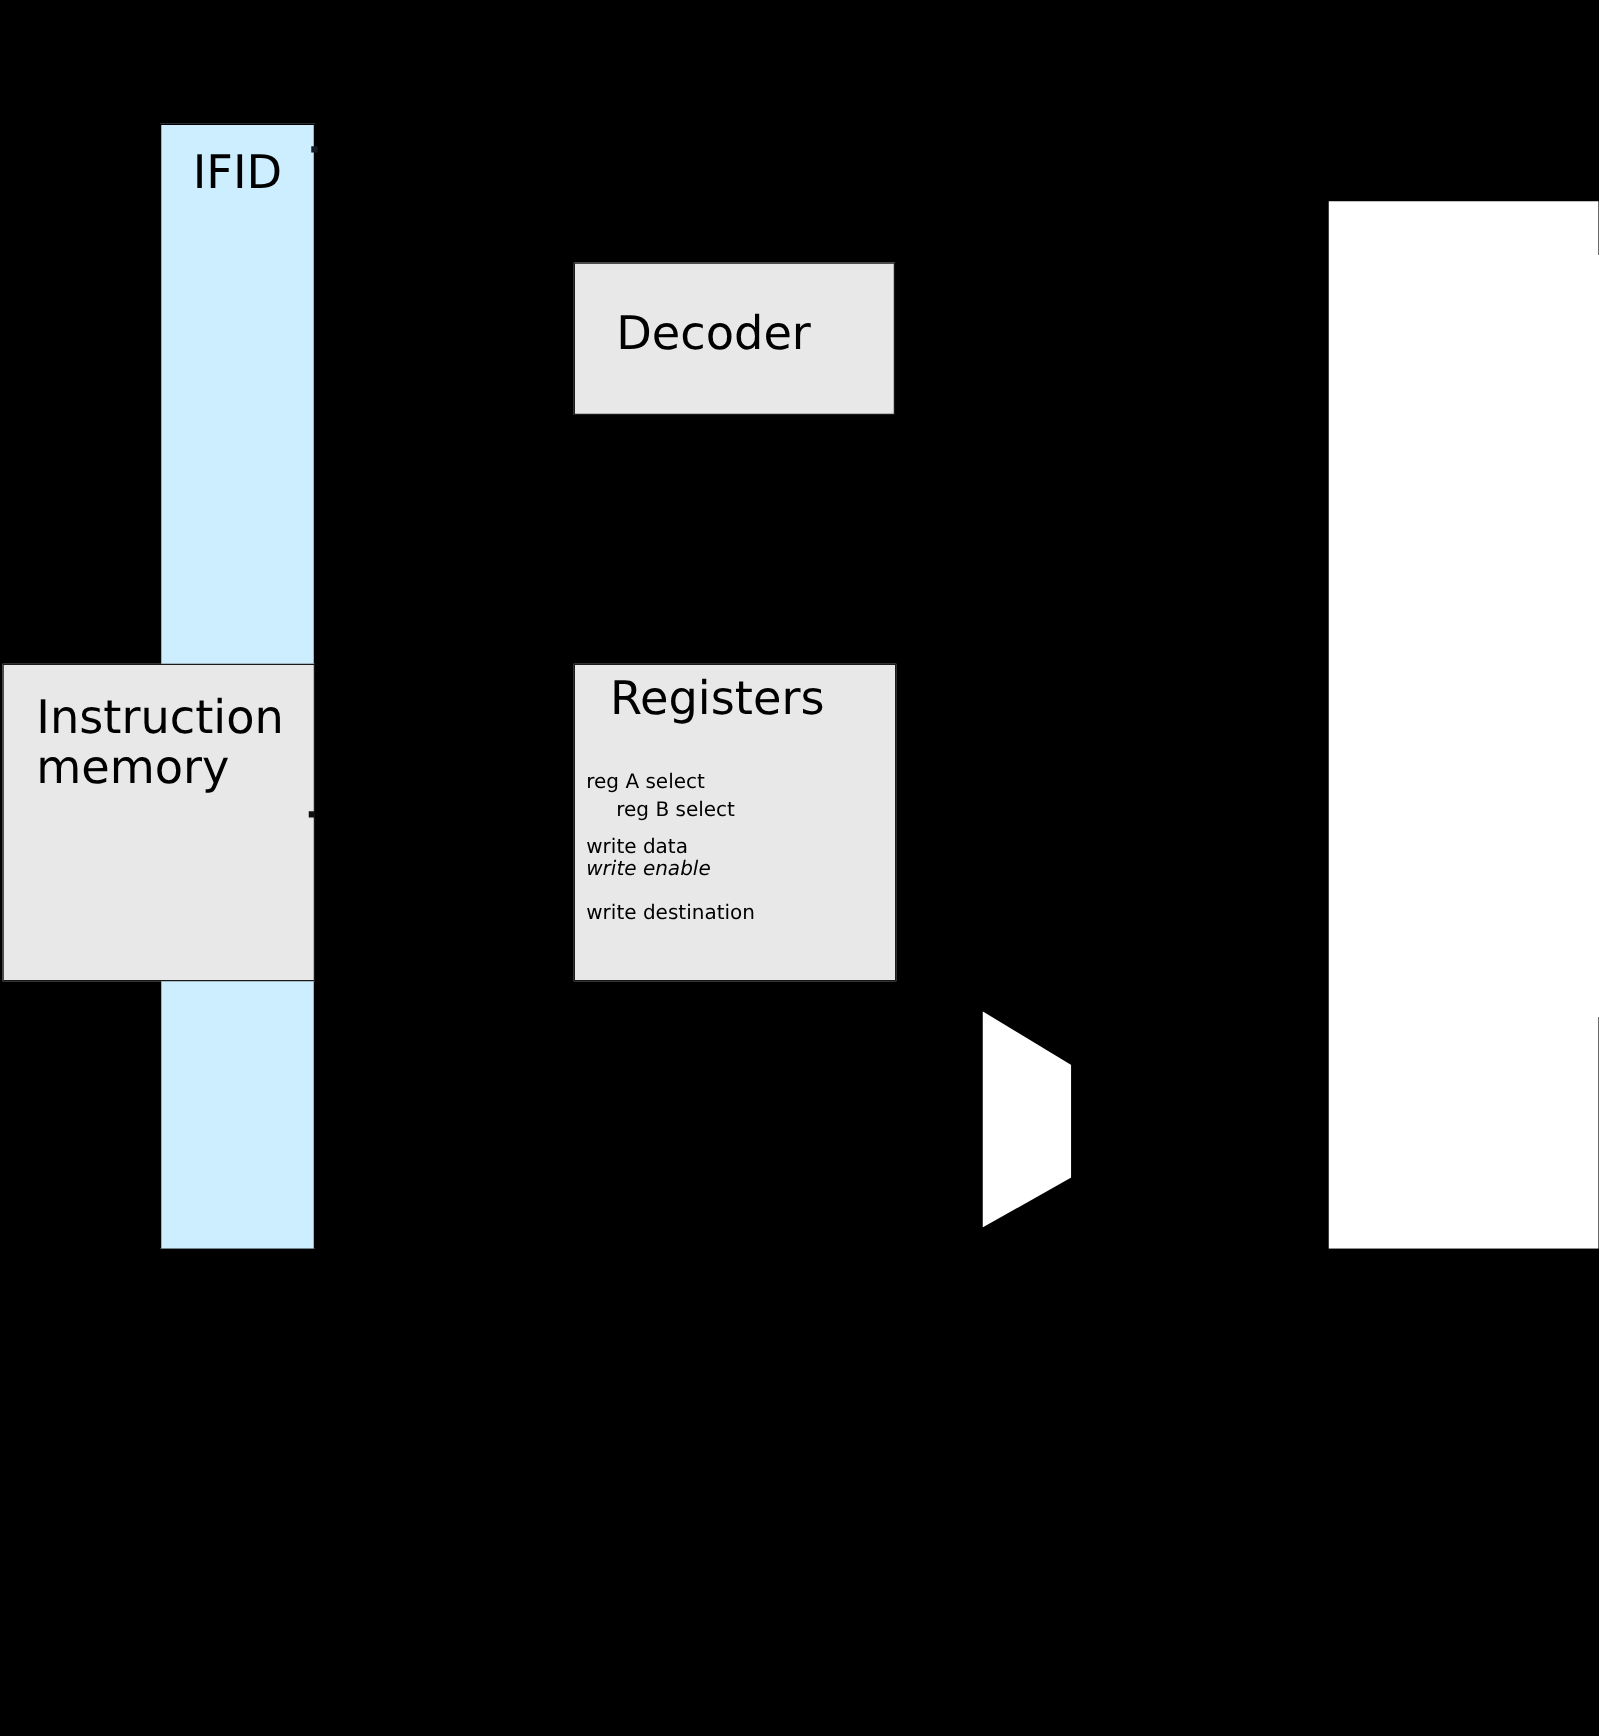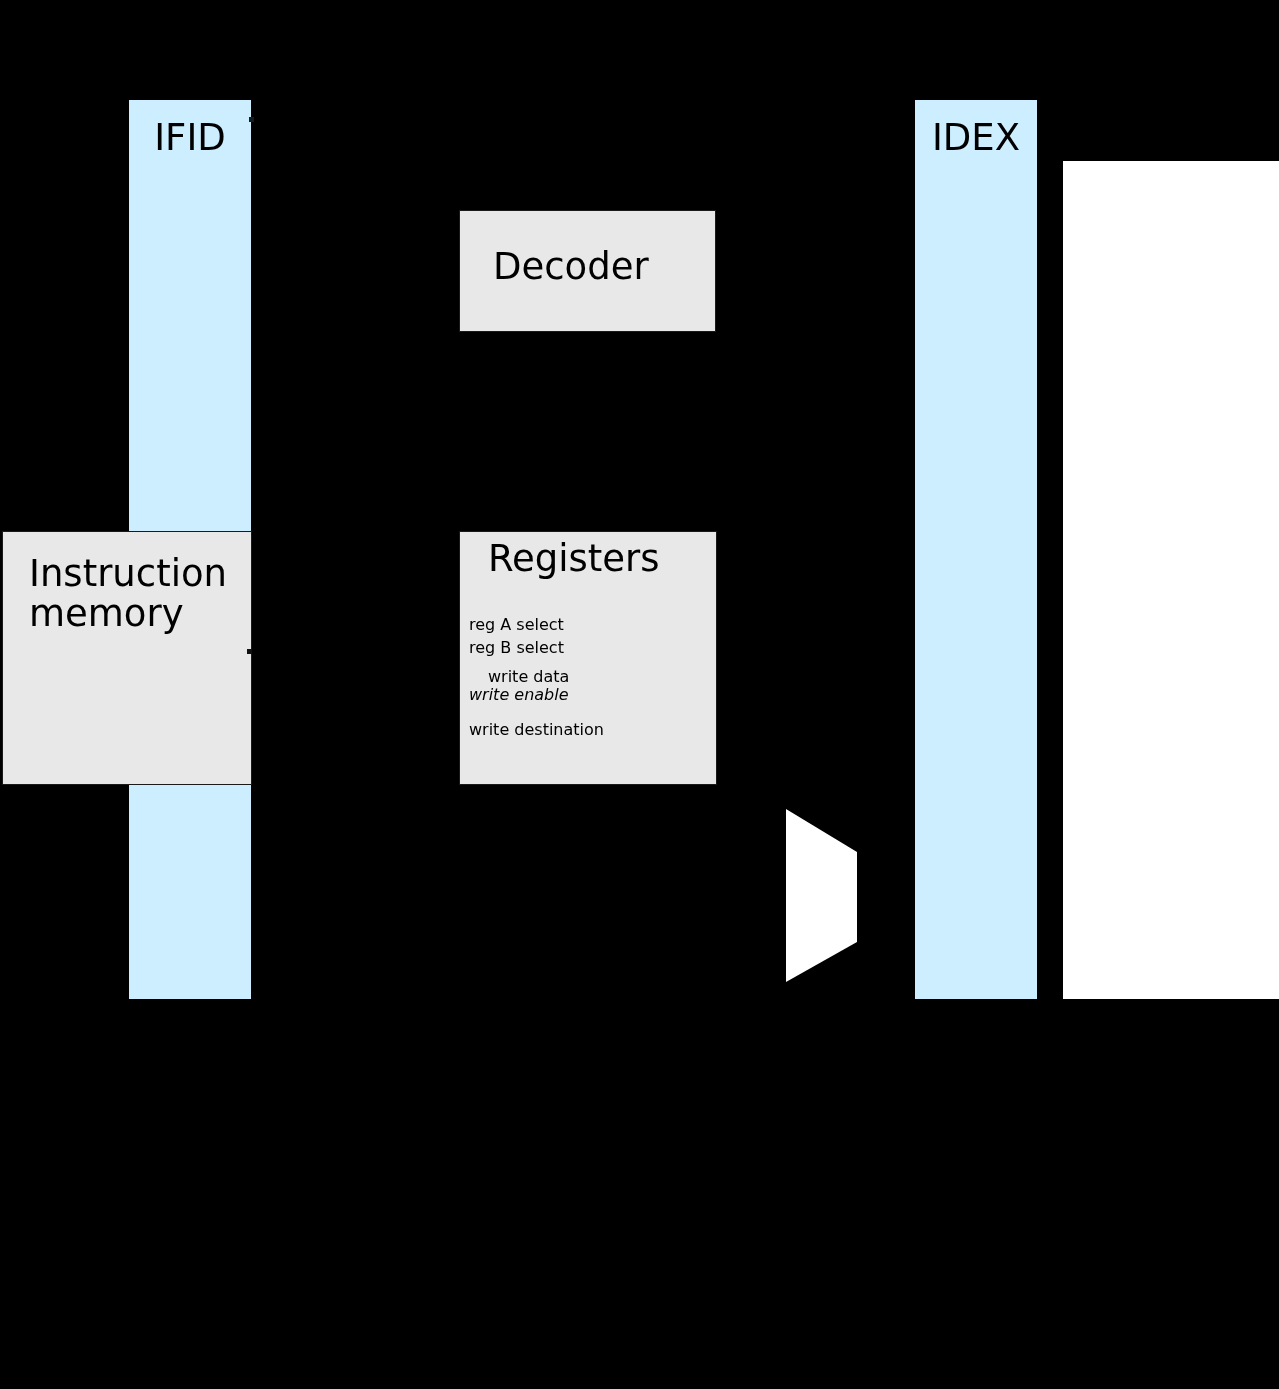--- a/index.html
+++ b/index.html
@@ -49,22 +49,22 @@
   #instruction-memory .block-title { left: 26px; top: 22px; width: 210px; }
   #decoder .block-title            { left: 33px; top: 36px; }
   #registers .block-title          { left: 28px; top: 7px; }
   #immediate .block-title          { left: 20px; top: 27px; }
 
   .port-label {
     position: absolute; left: 9px;
     font-size: 16px; line-height: 20px; white-space: nowrap;
   }
   #port-reg-a      { top: 83px; }
-  #port-reg-b      { top: 106px; }
-  #port-write-data { top: 135px; margin-left: 19px; }
+  #port-reg-b      { top: 106px; margin-left: 24px; }
+  #port-write-data { top: 135px; }
   #port-write-en   { top: 153px; font-style: italic; }
   #port-write-dest { top: 188px; }
 
   
   #mux { left: 786px; top: 809px; width: 71px; height: 173px; }
 
   
   .wire-stub { width: 5px; height: 5px; background: #000; }
   #stub-ifid  { left: 249px;  top: 117px;  background: #141c20; }
   #stub-imem  { left: 247px;  top: 649px;  background: #101010; }
@@ -76,23 +76,20 @@
 <body>
 
 <div id="canvas" style="--bg: #000000; --reg-fill: #cceeff; --block-fill: #e8e8e8; --panel: #ffffff; --text: #000000;">
 
   <div id="right-panel" class="abs"></div>
 
   <div id="ifid-bar" class="abs pipe-bar">
     <div class="pipe-label">IFID</div>
   </div>
 
-  <div id="idex-bar" class="abs pipe-bar">
-    <div class="pipe-label">IDEX</div>
-  </div>
 
   <div id="decoder" class="abs block">
     <div class="block-title">Decoder</div>
   </div>
 
   <div id="instruction-memory" class="abs block">
     <div class="block-title">Instruction memory</div>
   </div>
 
   <div id="registers" class="abs block">

